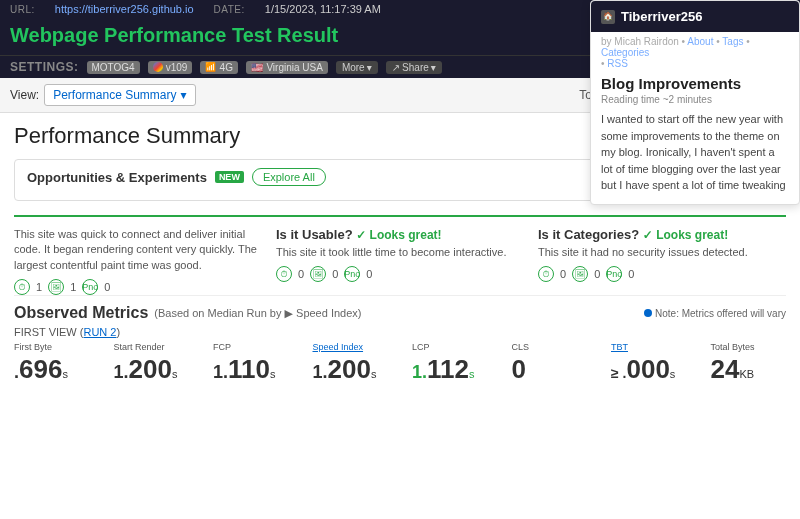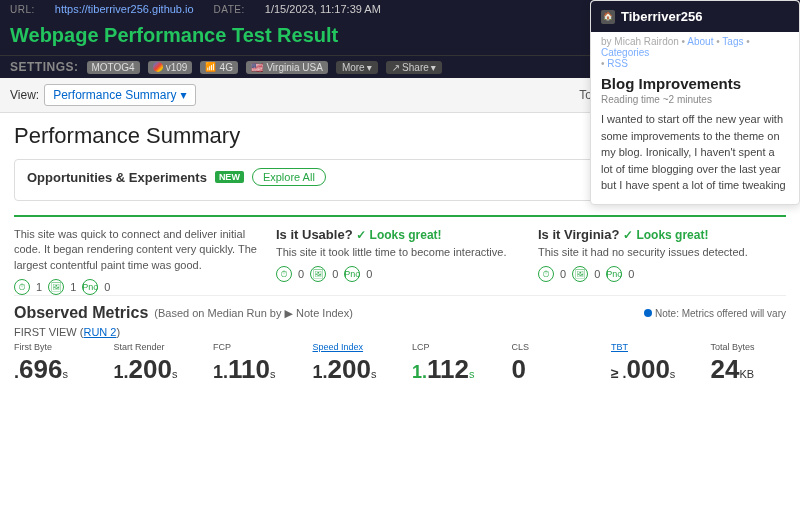--- a/index.html
+++ b/index.html
@@ -181,39 +181,39 @@
         <span>0</span>
         <span class="icon-circle">🖼</span>
         <span>0</span>
         <span class="icon-circle" style="border-color:#28a745;color:#28a745;">Pno</span>
         <span>0</span>
       </div>
     </div>
 
     <div class="metric-col">
       <div class="metric-question">
-        <span>Is it Virginia?</span>
+        <span>Is it Categories?</span>
         <span class="metric-status-good"> ✓ <span>Looks great!</span></span>
       </div>
       <div class="metric-desc">This site it had no security issues detected.</div>
       <div class="metric-icons">
         <span class="icon-circle">⏱</span>
         <span>0</span>
         <span class="icon-circle">🖼</span>
         <span>0</span>
         <span class="icon-circle" style="border-color:#28a745;color:#28a745;">Pno</span>
         <span>0</span>
       </div>
     </div>
   </div>
 
   <div class="observed">
     <div class="observed-header">
       <span class="observed-title">Observed Metrics</span>
-      <span class="observed-sub">(Based on Median Run by ▶ Note Index)</span>
+      <span class="observed-sub">(Based on Median Run by ▶ Speed Index)</span>
       <div class="observed-note">
         <span class="note-dot"></span>
         <span>Note: Metrics offered will vary</span>
       </div>
     </div>
     <div class="first-view-label">
       <span>FIRST VIEW</span>
       (<a>RUN 2</a>)
     </div>
     <div class="perf-metrics">

